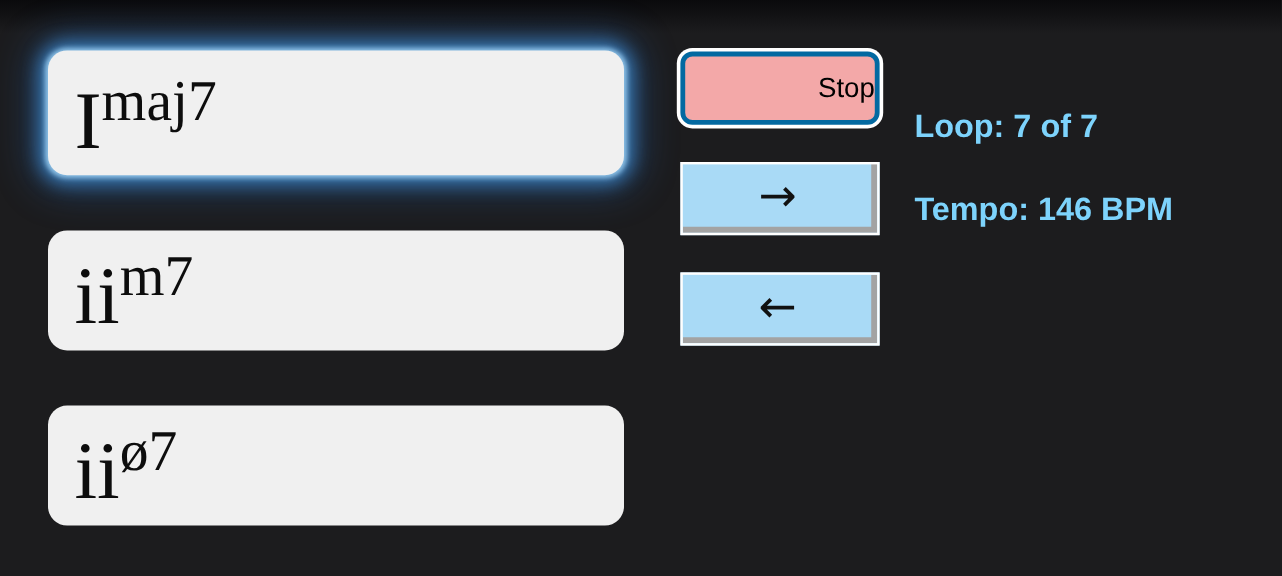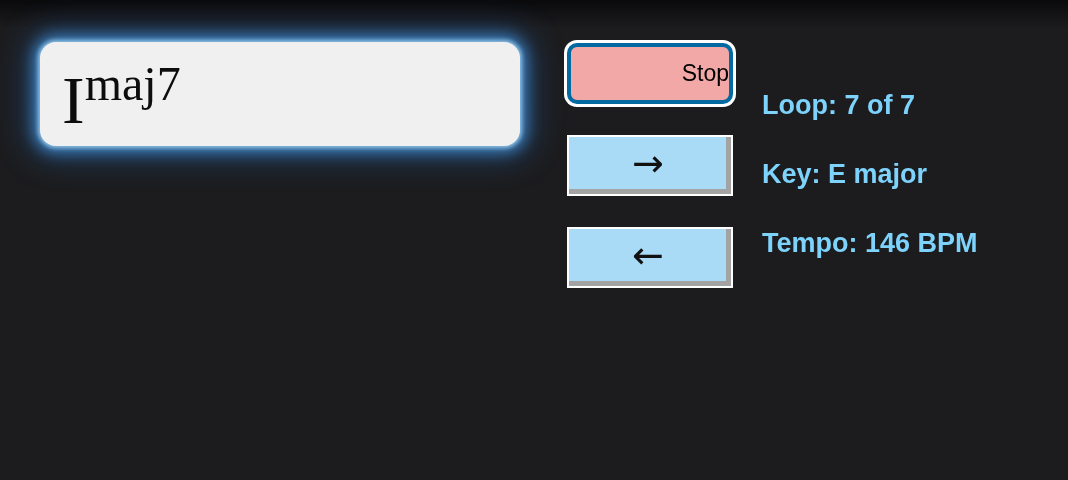--- a/index.html
+++ b/index.html
@@ -121,35 +121,40 @@
 <body>
 
 <div class="stage">
 
   <div class="chords">
 
     <div class="chord-card active">
       <span class="chord-line"><span>I</span><sup class="quality">maj7</sup></span>
     </div>
 
+    <div class="chord-card">
+      <span class="chord-line"><span>ii</span><sup class="quality">m7</sup></span>
+    </div>
 
+    <div class="chord-card">
+      <span class="chord-line"><span>ii</span><sup class="quality">ø7</sup></span>
+    </div>
 
   </div>
 
   <div class="controls">
     <button class="stop-btn">Stop</button>
 
     <button class="arrow-btn next">
       <span class="arrow-glyph">→</span>
     </button>
 
     <button class="arrow-btn prev">
       <span class="arrow-glyph">←</span>
     </button>
   </div>
 
   <div class="status">
     <div>Loop: 7 of 7</div>
-    <div>Key: E major</div>
     <div>Tempo: 146 BPM</div>
   </div>
 
 </div>
 
 </body></html>

